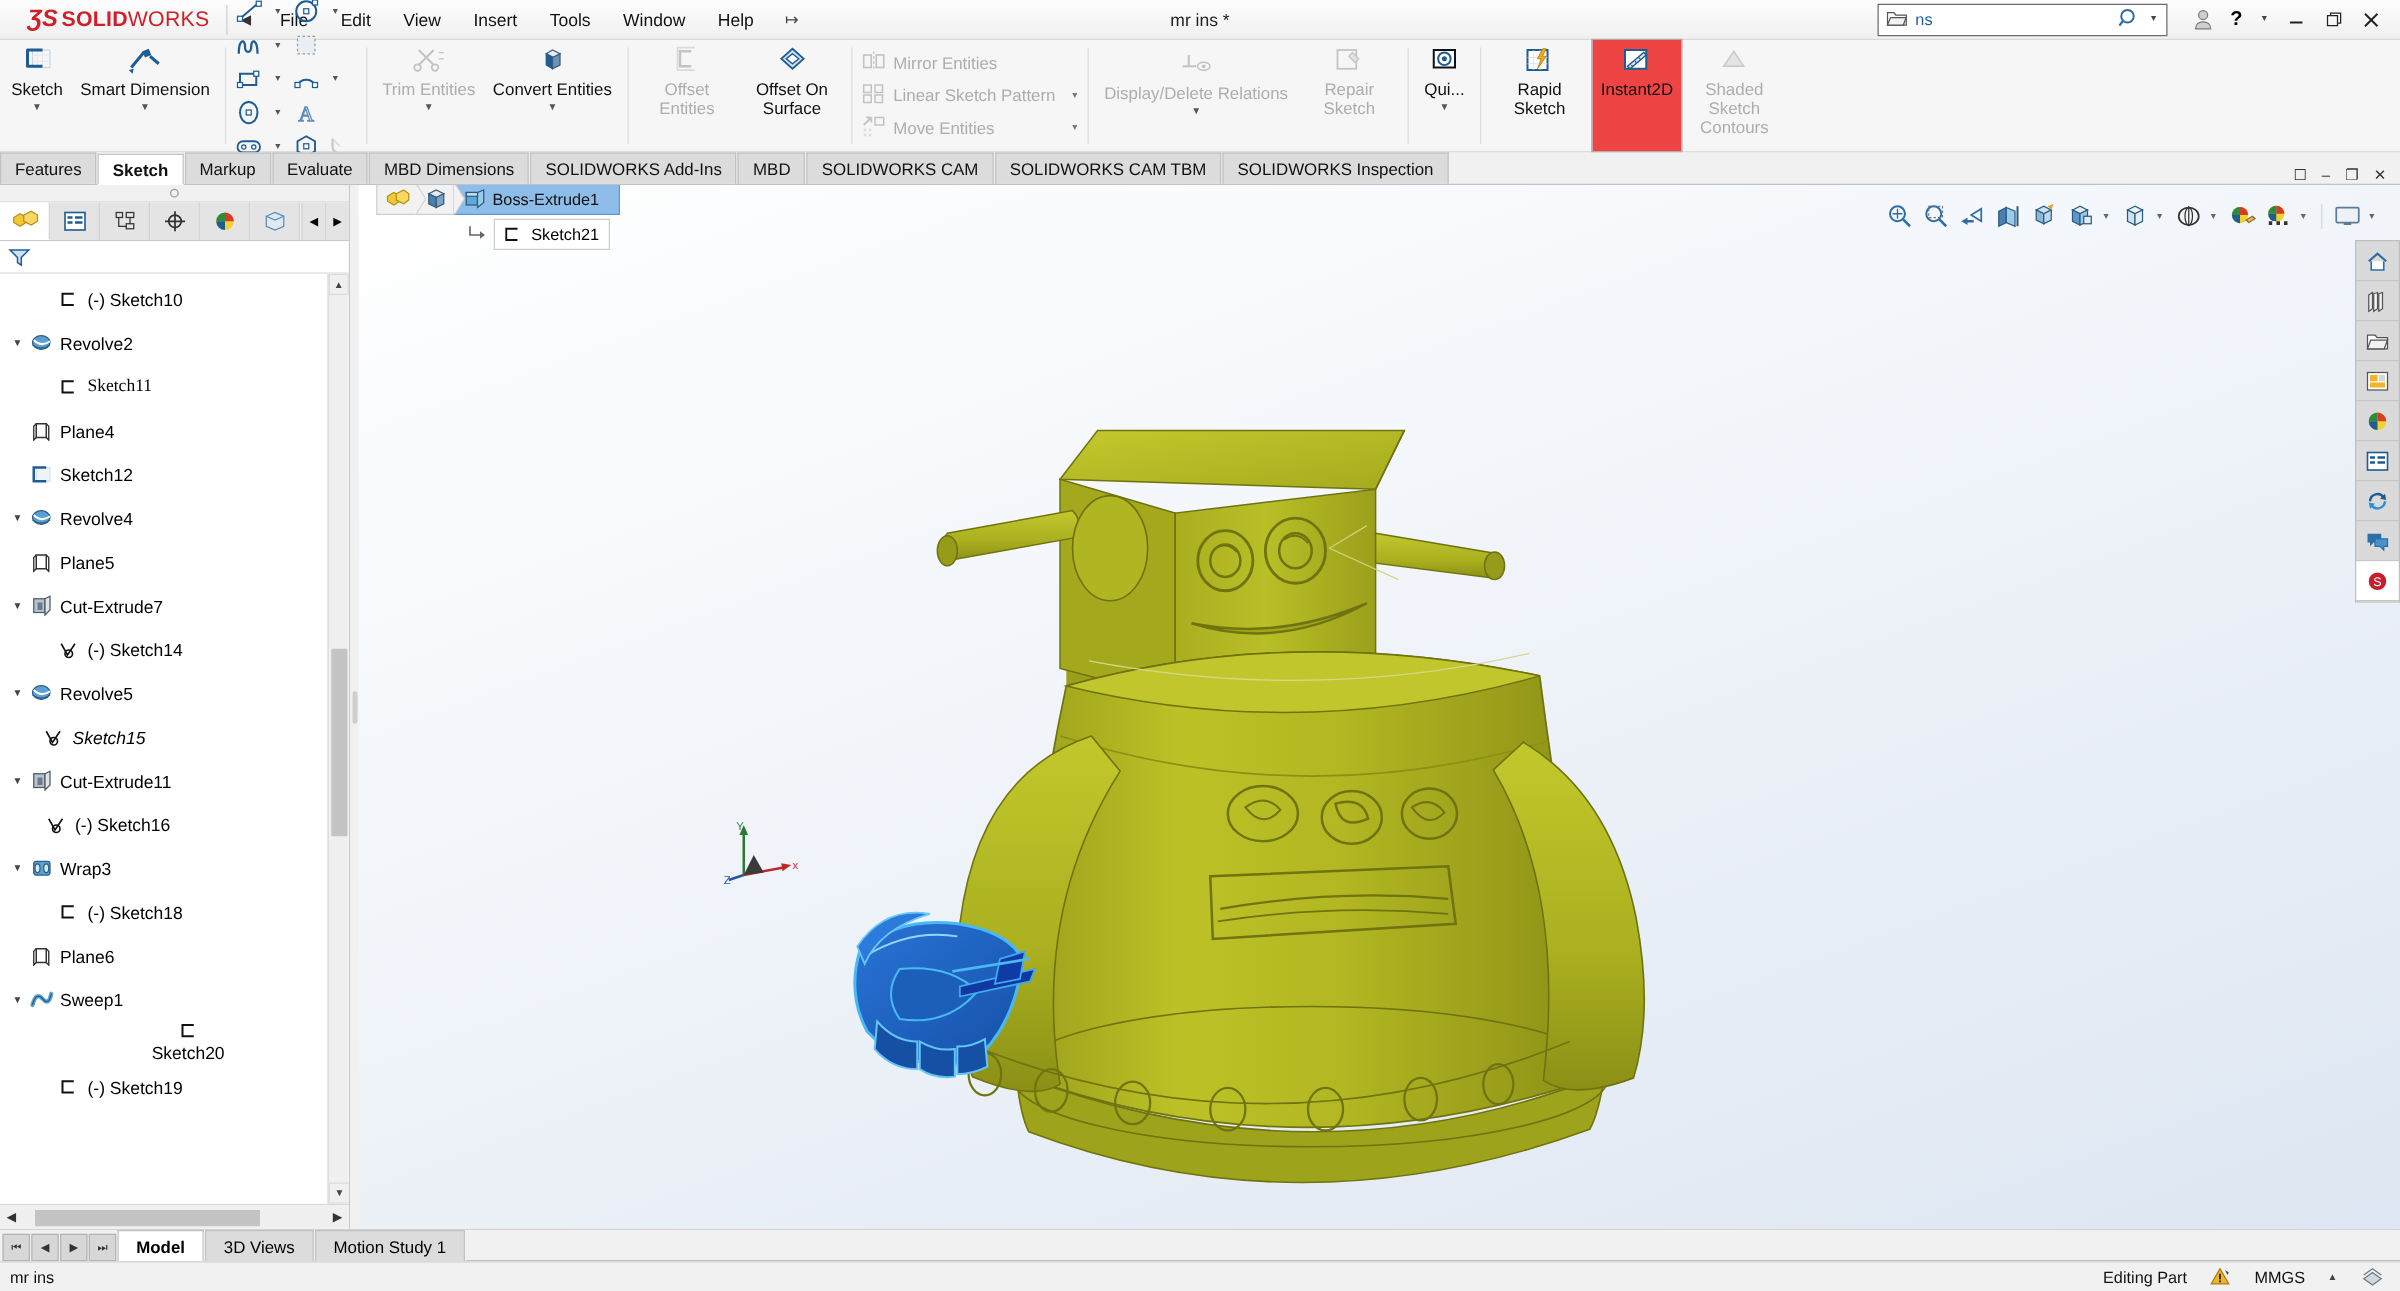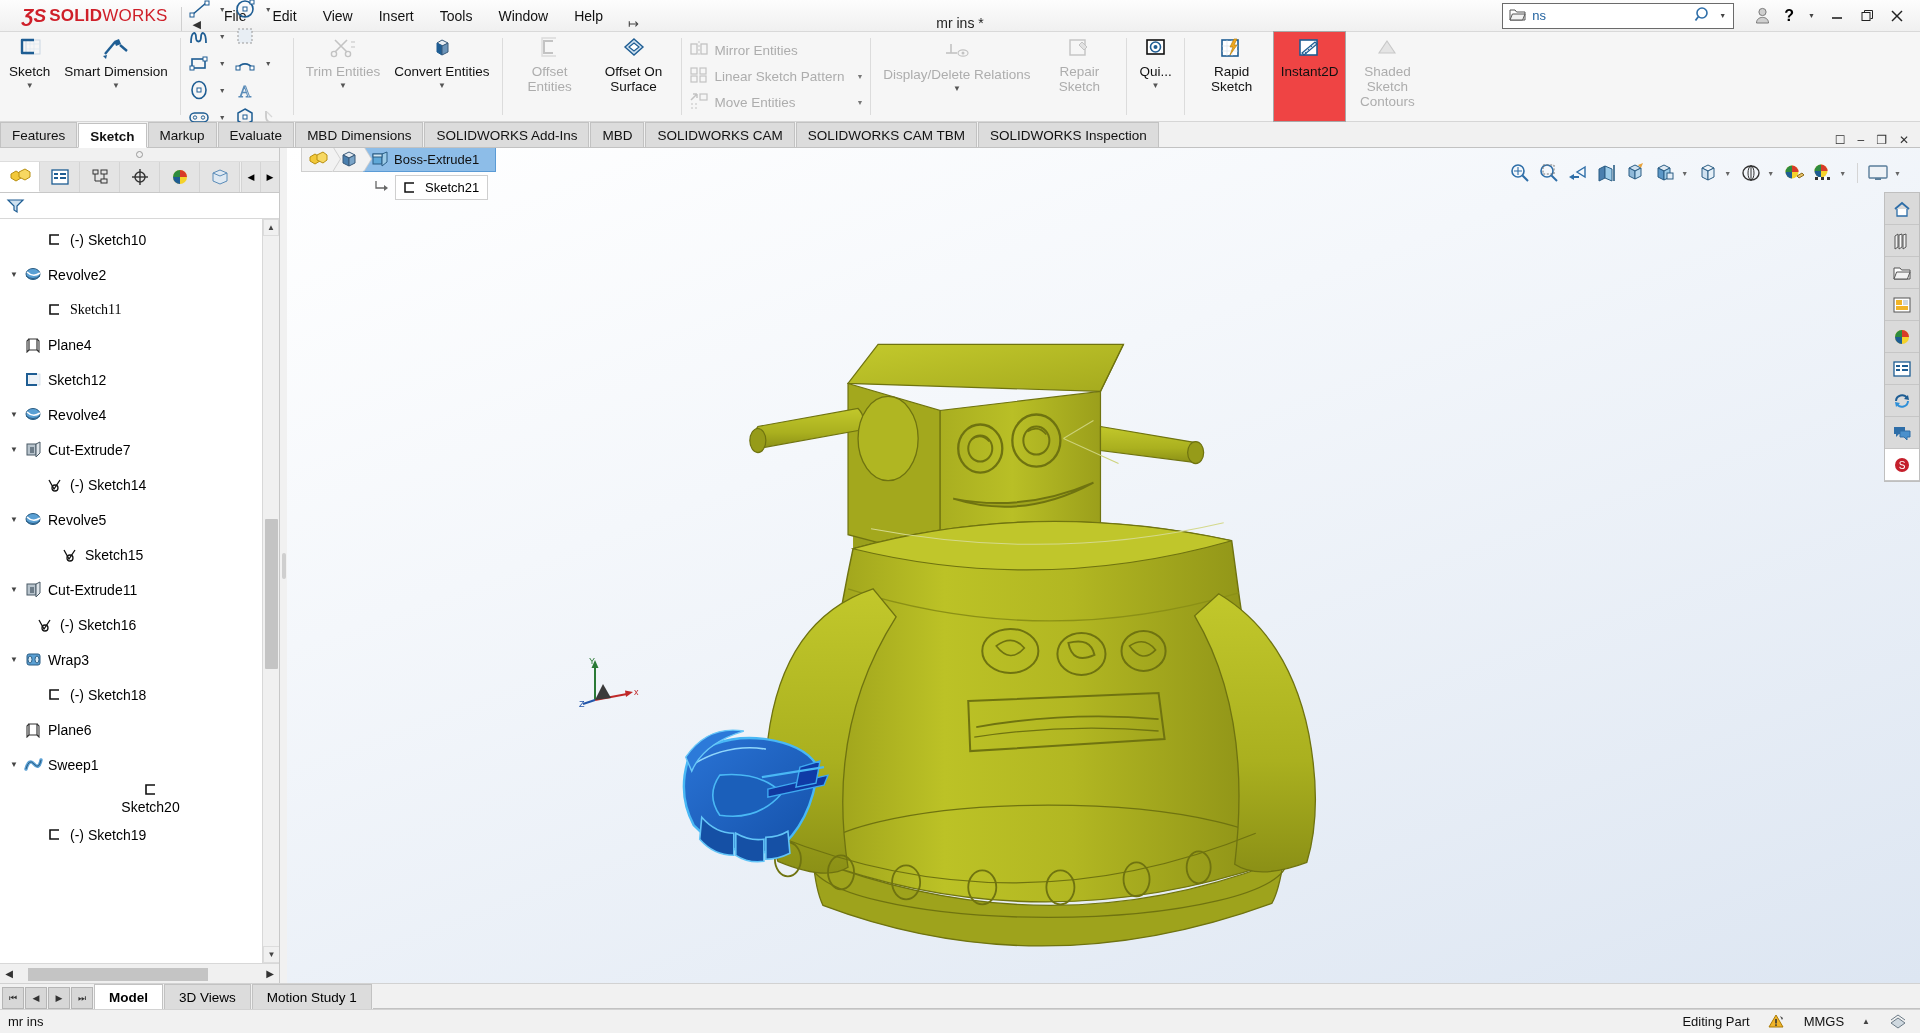--- a/index.html
+++ b/index.html
@@ -10,21 +10,21 @@
     font-size:13px; color:#000;
     background:#f1f1f1; overflow:hidden;
     -webkit-font-smoothing:antialiased;
   }
   .app { position:relative; width:1920px; height:1033px; display:flex; flex-direction:column; }
 
   
   .titlebar {
     height:16px; background:linear-gradient(#fdfdfd,#f0f0f0);
     border-bottom:1px solid #d9d9d9;
-    display:flex; align-items:flex-end; flex:0 0 32px; position:relative;
+    display:flex; align-items:center; flex:0 0 32px; position:relative;
   }
   .logo { display:flex; align-items:center; padding:0 14px 0 22px; height:100%; }
   .logo-txt { font-weight:bold; font-size:17px; color:#cf1f29; letter-spacing:.2px; white-space:nowrap; }
   .logo-txt .thin { font-weight:normal; }
   .logo-ds { font-size:19px; font-weight:bold; color:#cf1f29; font-style:italic; margin-right:3px; }
   .menu-div { width:1px; height:24px; background:#cfcfcf; }
   .menu-arrow { padding:0 10px; font-size:11px; color:#333; cursor:pointer; }
   .menu { display:flex; align-items:center; height:100%; }
   .menu-item { padding:0 13px; font-size:14px; line-height:32px; cursor:pointer; color:#111; }
   .pin { padding:0 12px; color:#444; font-size:13px; cursor:pointer; }
@@ -693,20 +693,30 @@
             <span class="tic">
               <svg width="19" height="17" viewBox="0 0 19 17">
                 <ellipse cx="9" cy="8" rx="7" ry="5.5" fill="#5aa0d4" stroke="#2a5d84"></ellipse>
                 <path d="M3 6q6 6 13 1" fill="none" stroke="#fff" stroke-width="1.6"></path>
                 <path d="M2 10q7 5 14 0" fill="none" stroke="#2a5d84"></path>
               </svg>
             </span>
             <span class="tlabel">Revolve4</span>
           </div>
           <div class="tnode" style="padding-left: 6px;">
+            <span class="exp"></span>
+            <span class="tic">
+              <svg width="18" height="16" viewBox="0 0 18 16">
+                <path d="M5 2h8v11H5z" fill="none" stroke="#333" stroke-width="1.2"></path>
+                <path d="M5 2L3 4v11l2-2M13 2l2 2v11l-2-2" fill="none" stroke="#333" stroke-width="1.1"></path>
+              </svg>
+            </span>
+            <span class="tlabel">Plane5</span>
+          </div>
+          <div class="tnode" style="padding-left: 6px;">
             <span class="exp">▼</span>
             <span class="tic">
               <svg width="19" height="17" viewBox="0 0 19 17">
                 <rect x="3" y="3" width="9" height="11" fill="#b8c4cd" stroke="#4a5a66"></rect>
                 <path d="M12 3l4-2v11l-4 4z" fill="#dfe5ea" stroke="#4a5a66"></path>
                 <rect x="6" y="6" width="4" height="6" fill="#6d7c88"></rect>
               </svg>
             </span>
             <span class="tlabel">Cut-Extrude7</span>
           </div>
@@ -724,21 +734,21 @@
             <span class="exp">▼</span>
             <span class="tic">
               <svg width="19" height="17" viewBox="0 0 19 17">
                 <ellipse cx="9" cy="8" rx="7" ry="5.5" fill="#5aa0d4" stroke="#2a5d84"></ellipse>
                 <path d="M3 6q6 6 13 1" fill="none" stroke="#fff" stroke-width="1.6"></path>
                 <path d="M2 10q7 5 14 0" fill="none" stroke="#2a5d84"></path>
               </svg>
             </span>
             <span class="tlabel">Revolve5</span>
           </div>
-          <div class="tnode" style="padding-left: 43px;">
+          <div class="tnode" style="padding-left: 16px; font-style: italic;">
             <span class="exp"></span>
             <span class="tic">
               <svg width="18" height="16" viewBox="0 0 18 16">
                 <path d="M3 3l5 9 6-9" fill="none" stroke="#111" stroke-width="1.3"></path>
                 <circle cx="9" cy="11" r="3" fill="none" stroke="#111" stroke-width="1.3"></circle>
               </svg>
             </span>
             <span class="tlabel">Sketch15</span>
           </div>
           <div class="tnode" style="padding-left: 6px;">

